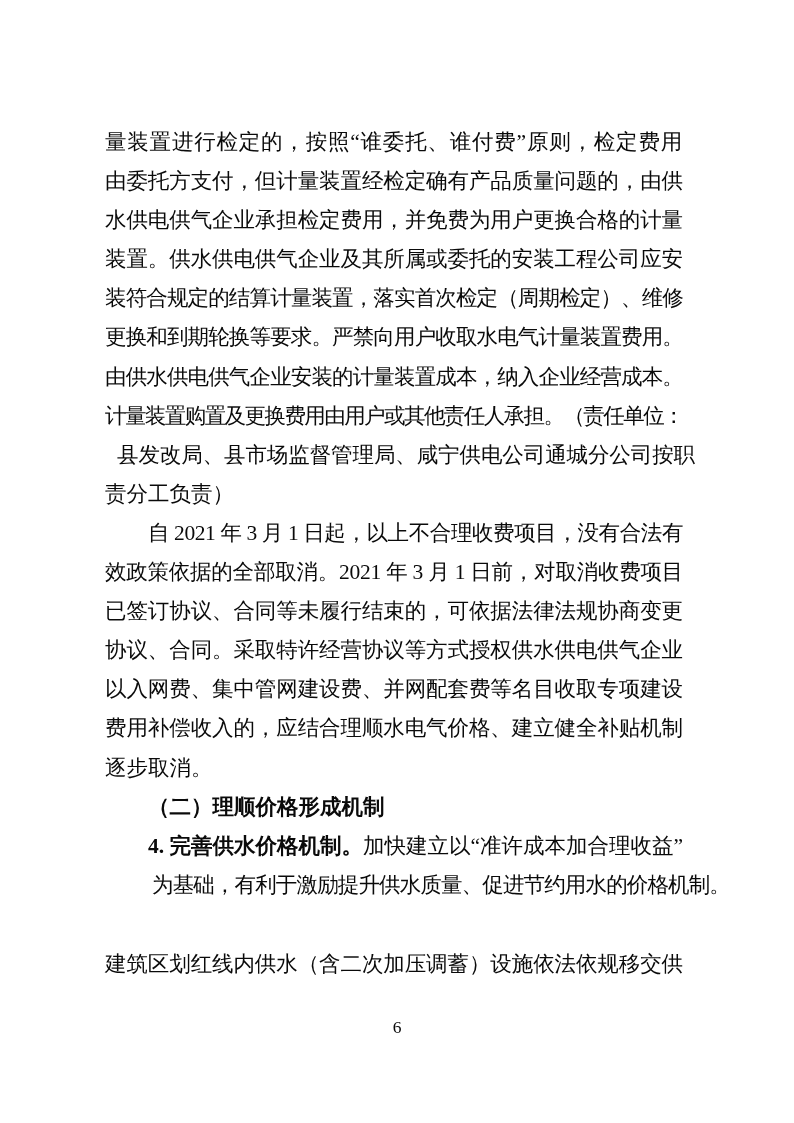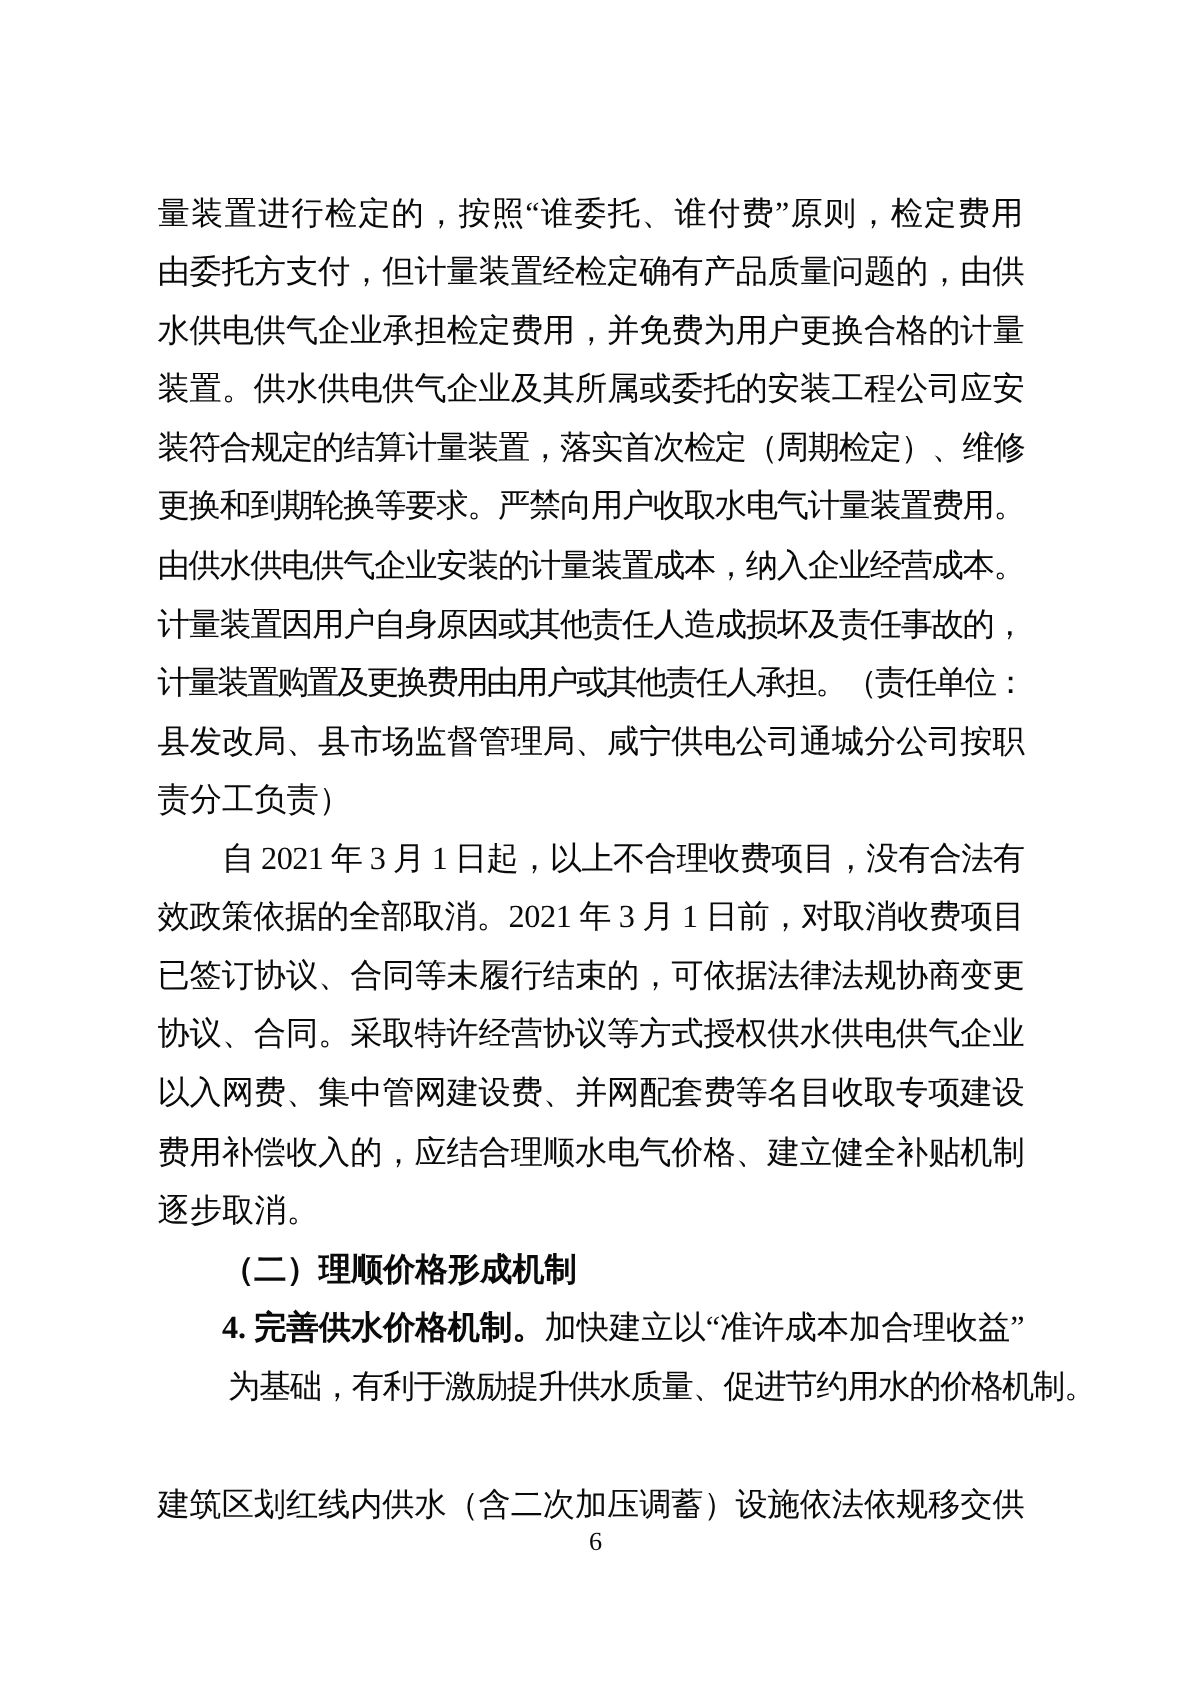--- a/index.html
+++ b/index.html
@@ -48,23 +48,22 @@
 
 <div class="page">
   <div class="text-block" id="body-block">
       <div class="line" style="letter-spacing: 0.792824px;"><span><span>量装置进行检定的，按照“谁委托、谁付费”原则，检定费用</span></span></div>
       <div class="line" style="letter-spacing: -0.0925926px;"><span><span>由委托方支付，但计量装置经检定确有产品质量问题的，由供</span></span></div>
       <div class="line" style="letter-spacing: -0.0925926px;"><span><span>水供电供气企业承担检定费用，并免费为用户更换合格的计量</span></span></div>
       <div class="line" style="letter-spacing: -0.0925926px;"><span><span>装置。供水供电供气企业及其所属或委托的安装工程公司应安</span></span></div>
       <div class="line" style="letter-spacing: -0.857143px;"><span><span>装符合规定的结算计量装置，落实首次检定（周期检定）、维修</span></span></div>
       <div class="line" style="letter-spacing: -0.857143px;"><span><span>更换和到期轮换等要求。严禁向用户收取水电气计量装置费用。</span></span></div>
       <div class="line" style="letter-spacing: -0.857143px;"><span><span>由供水供电供气企业安装的计量装置成本，纳入企业经营成本。</span></span></div>
-      <div class="line" style="letter-spacing: -0.857143px;"><span><span>计量装置因用户自身原因或其他责任人造成损坏及责任事故的，</span></span></div>
       <div class="line" style="letter-spacing: -1.56897px;"><span><span>计量装置购置及更换费用由用户或其他责任人承担。（责任单位：</span></span></div>
-      <div class="line" style="letter-spacing: -0.0925926px;"><span><span>县发改局、县市场监督管理局、咸宁供电公司通城分公司按职</span></span></div>
+      <div class="line" style="letter-spacing: -0.0925926px; margin-left: 12px;"><span><span>县发改局、县市场监督管理局、咸宁供电公司通城分公司按职</span></span></div>
       <div class="line"><span><span>责分工负责）</span></span></div>
       <div class="line" style="padding-left: 43px; letter-spacing: -0.401515px;"><span><span>自 2021 年 3 月 1 日起，以上不合理收费项目，没有合法有</span></span></div>
       <div class="line" style="letter-spacing: -0.231618px;"><span><span>效政策依据的全部取消。2021 年 3 月 1 日前，对取消收费项目</span></span></div>
       <div class="line" style="letter-spacing: -0.0925926px;"><span><span>已签订协议、合同等未履行结束的，可依据法律法规协商变更</span></span></div>
       <div class="line" style="letter-spacing: -0.0925926px;"><span><span>协议、合同。采取特许经营协议等方式授权供水供电供气企业</span></span></div>
       <div class="line" style="letter-spacing: -0.0925926px;"><span><span>以入网费、集中管网建设费、并网配套费等名目收取专项建设</span></span></div>
       <div class="line" style="letter-spacing: -0.0925926px;"><span><span>费用补偿收入的，应结合理顺水电气价格、建立健全补贴机制</span></span></div>
       <div class="line"><span><span>逐步取消。</span></span></div>
       <div class="line" style="padding-left: 43px;"><span><span class="bold">（二）理顺价格形成机制</span></span></div>
       <div class="line" style="padding-left: 43px; letter-spacing: -0.00334821px;"><span><span class="bold">4. 完善供水价格机制。</span><span>加快建立以“准许成本加合理收益”</span></span></div>

